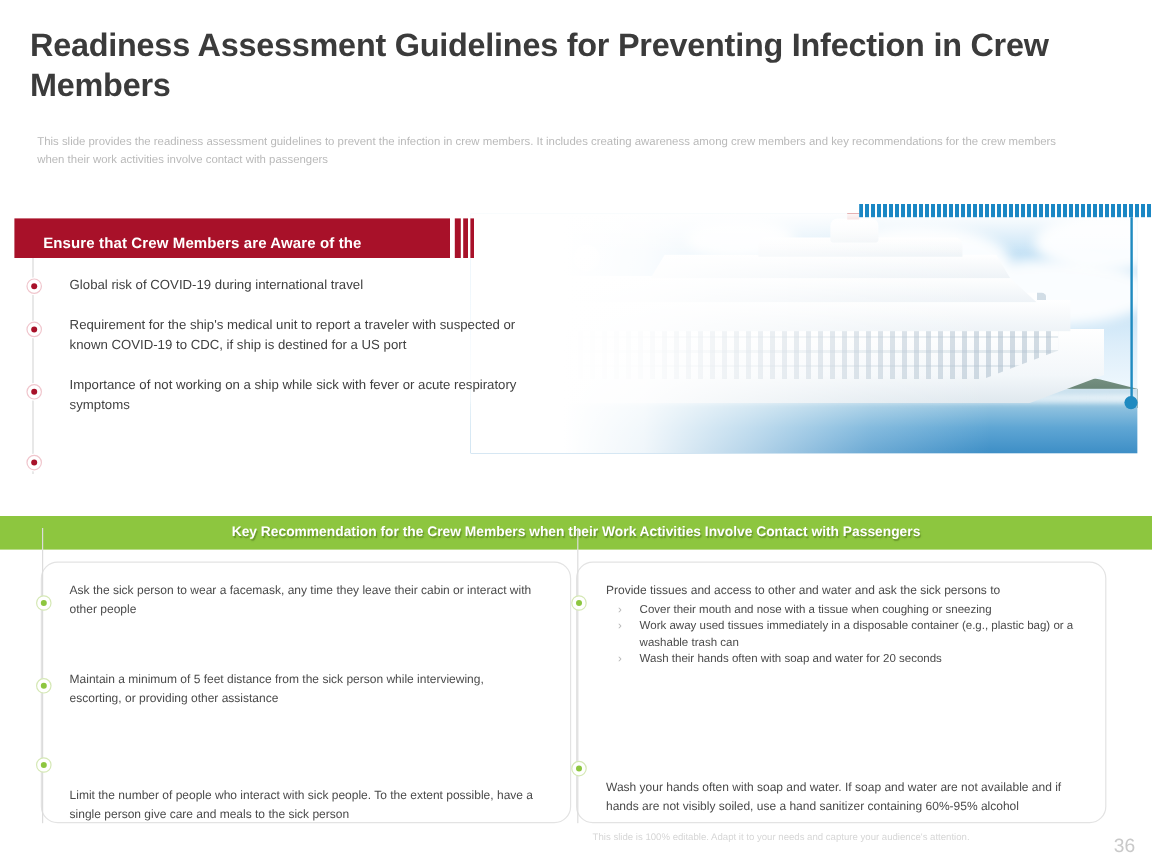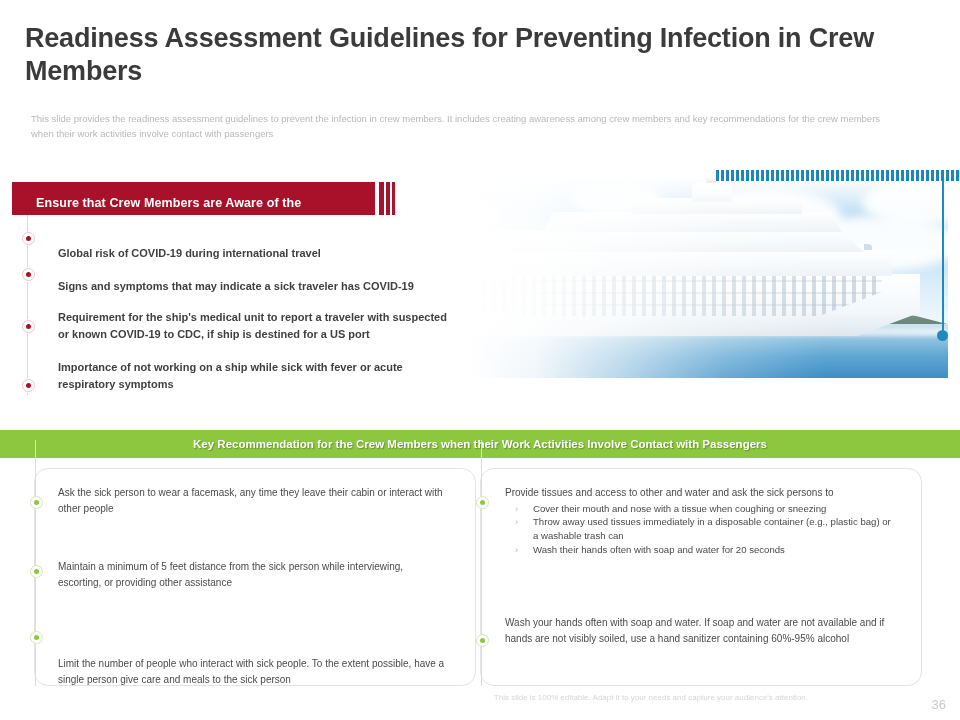--- a/index.html
+++ b/index.html
@@ -134,21 +134,21 @@
   .rail{position:absolute;left:27px;top:215px;width:1px;height:180px;background:#d9d9d9;}
   .rail-dot{
     position:absolute;left:22px;width:11px;height:11px;border-radius:50%;
     background:#ffffff;border:1.5px solid #f0c6cd;
     box-shadow:0 0 0 1px #ffffff;
   }
   .rail-dot:after{
     content:"";position:absolute;left:3px;top:3px;width:5px;height:5px;
     border-radius:50%;background:#a81129;
   }
-  .redlist{position:absolute;left:58px;top:245px;width:400px;font-weight:bold;}
+  .redlist{position:absolute;left:58px;top:230px;width:400px;}
   .redlist .li{
     font-size:11px;line-height:1.55;color:#3f3f3f;margin-bottom:14px;
   }
 
   
   .greenbar{
     position:absolute;left:0;top:430px;width:960px;height:28px;
     background:#8dc63f;display:flex;align-items:center;justify-content:center;
   }
   .greenbar span{
@@ -190,21 +190,21 @@
     position:absolute;left:10px;top:0;color:#b7b7b7;font-size:9.5px;
   }
 
   
   .footer{
     position:absolute;left:288px;top:693px;width:520px;
     font-size:8px;color:#d6d6d6;text-align:right;
   }
   .pageno{
     position:absolute;right:14px;top:697px;
-    font-size:13px;color:#c9c9c9;
+    font-size:16px;color:#c9c9c9;
   }
 </style>
 </head>
 <body>
 
 <div class="slide">
 
   <div class="title">Readiness Assessment Guidelines for Preventing Infection in Crew Members</div>
   <div class="subtitle">This slide provides the readiness assessment guidelines to prevent the infection in crew members. It includes creating awareness among crew members and key recommendations for the crew members when their work activities involve contact with passengers</div>
 
@@ -243,21 +243,20 @@
   <div class="rbar rb3"></div>
 
   <div class="rail"></div>
   <div class="rail-dot" style="top:232px"></div>
   <div class="rail-dot" style="top:268px"></div>
   <div class="rail-dot" style="top:320px"></div>
   <div class="rail-dot" style="top:379px"></div>
 
   <div class="redlist">
     <div class="li" style="margin-bottom:16px">Global risk of COVID-19  during  international  travel</div>
-    <div class="li" style="margin-bottom:14px">Signs and symptoms that may indicate  a sick traveler  has COVID-19</div>
     <div class="li" style="margin-bottom:16px">Requirement  for the ship's medical  unit to report  a traveler  with suspected or known COVID-19  to CDC, if ship is destined for a US port</div>
     <div class="li">Importance  of not working on a ship while sick with fever  or acute respiratory  symptoms</div>
   </div>
 
   <div class="greenbar">
     <span>Key Recommendation for the Crew Members when their Work Activities Involve Contact with Passengers</span>
   </div>
 
   <div class="panel panel-left"></div>
   <div class="panel panel-right"></div>
@@ -274,22 +273,22 @@
   <div class="col col-left">
     <div class="item">Ask the sick person to wear  a facemask, any time they leave their cabin  or interact with  other  people</div>
     <div class="item" style="margin-top:43px">Maintain  a minimum  of 5 feet  distance  from  the sick person while  interviewing,  escorting,  or providing  other assistance</div>
     <div class="item" style="margin-top:66px">Limit the number  of people  who  interact  with sick people. To the extent possible,  have  a single person  give  care  and meals to the sick person</div>
   </div>
 
   <div class="col col-right">
     <div class="item">Provide  tissues and access to other and water  and ask the sick persons to</div>
     <ul class="sublist">
       <li><span class="chev">›</span><span>Cover their mouth and nose with a tissue when coughing or sneezing</span></li>
-      <li><span class="chev">›</span><span>Throw away used tissues immediately in a disposable container (e.g., plastic bag) or a washable trash can</span></li>
+      <li><span class="chev">›</span><span>Work away used tissues immediately in a disposable container (e.g., plastic bag) or a washable trash can</span></li>
       <li><span class="chev">›</span><span>Wash their hands often with soap and water for 20 seconds</span></li>
     </ul>
-    <div class="item" style="margin-top:58px">Wash your hands  often  with soap  and  water.  If soap and water  are  not available  and if hands are  not visibly  soiled, use a hand sanitizer containing 60%-95% alcohol</div>
+    <div class="item" style="margin-top:92px">Wash your hands  often  with soap  and  water.  If soap and water  are  not available  and if hands are  not visibly  soiled, use a hand sanitizer containing 60%-95% alcohol</div>
   </div>
 
   <div class="footer">This slide is 100% editable. Adapt it to your needs and capture your audience's attention.</div>
   <div class="pageno">36</div>
 
 </div>
 
 </body></html>

